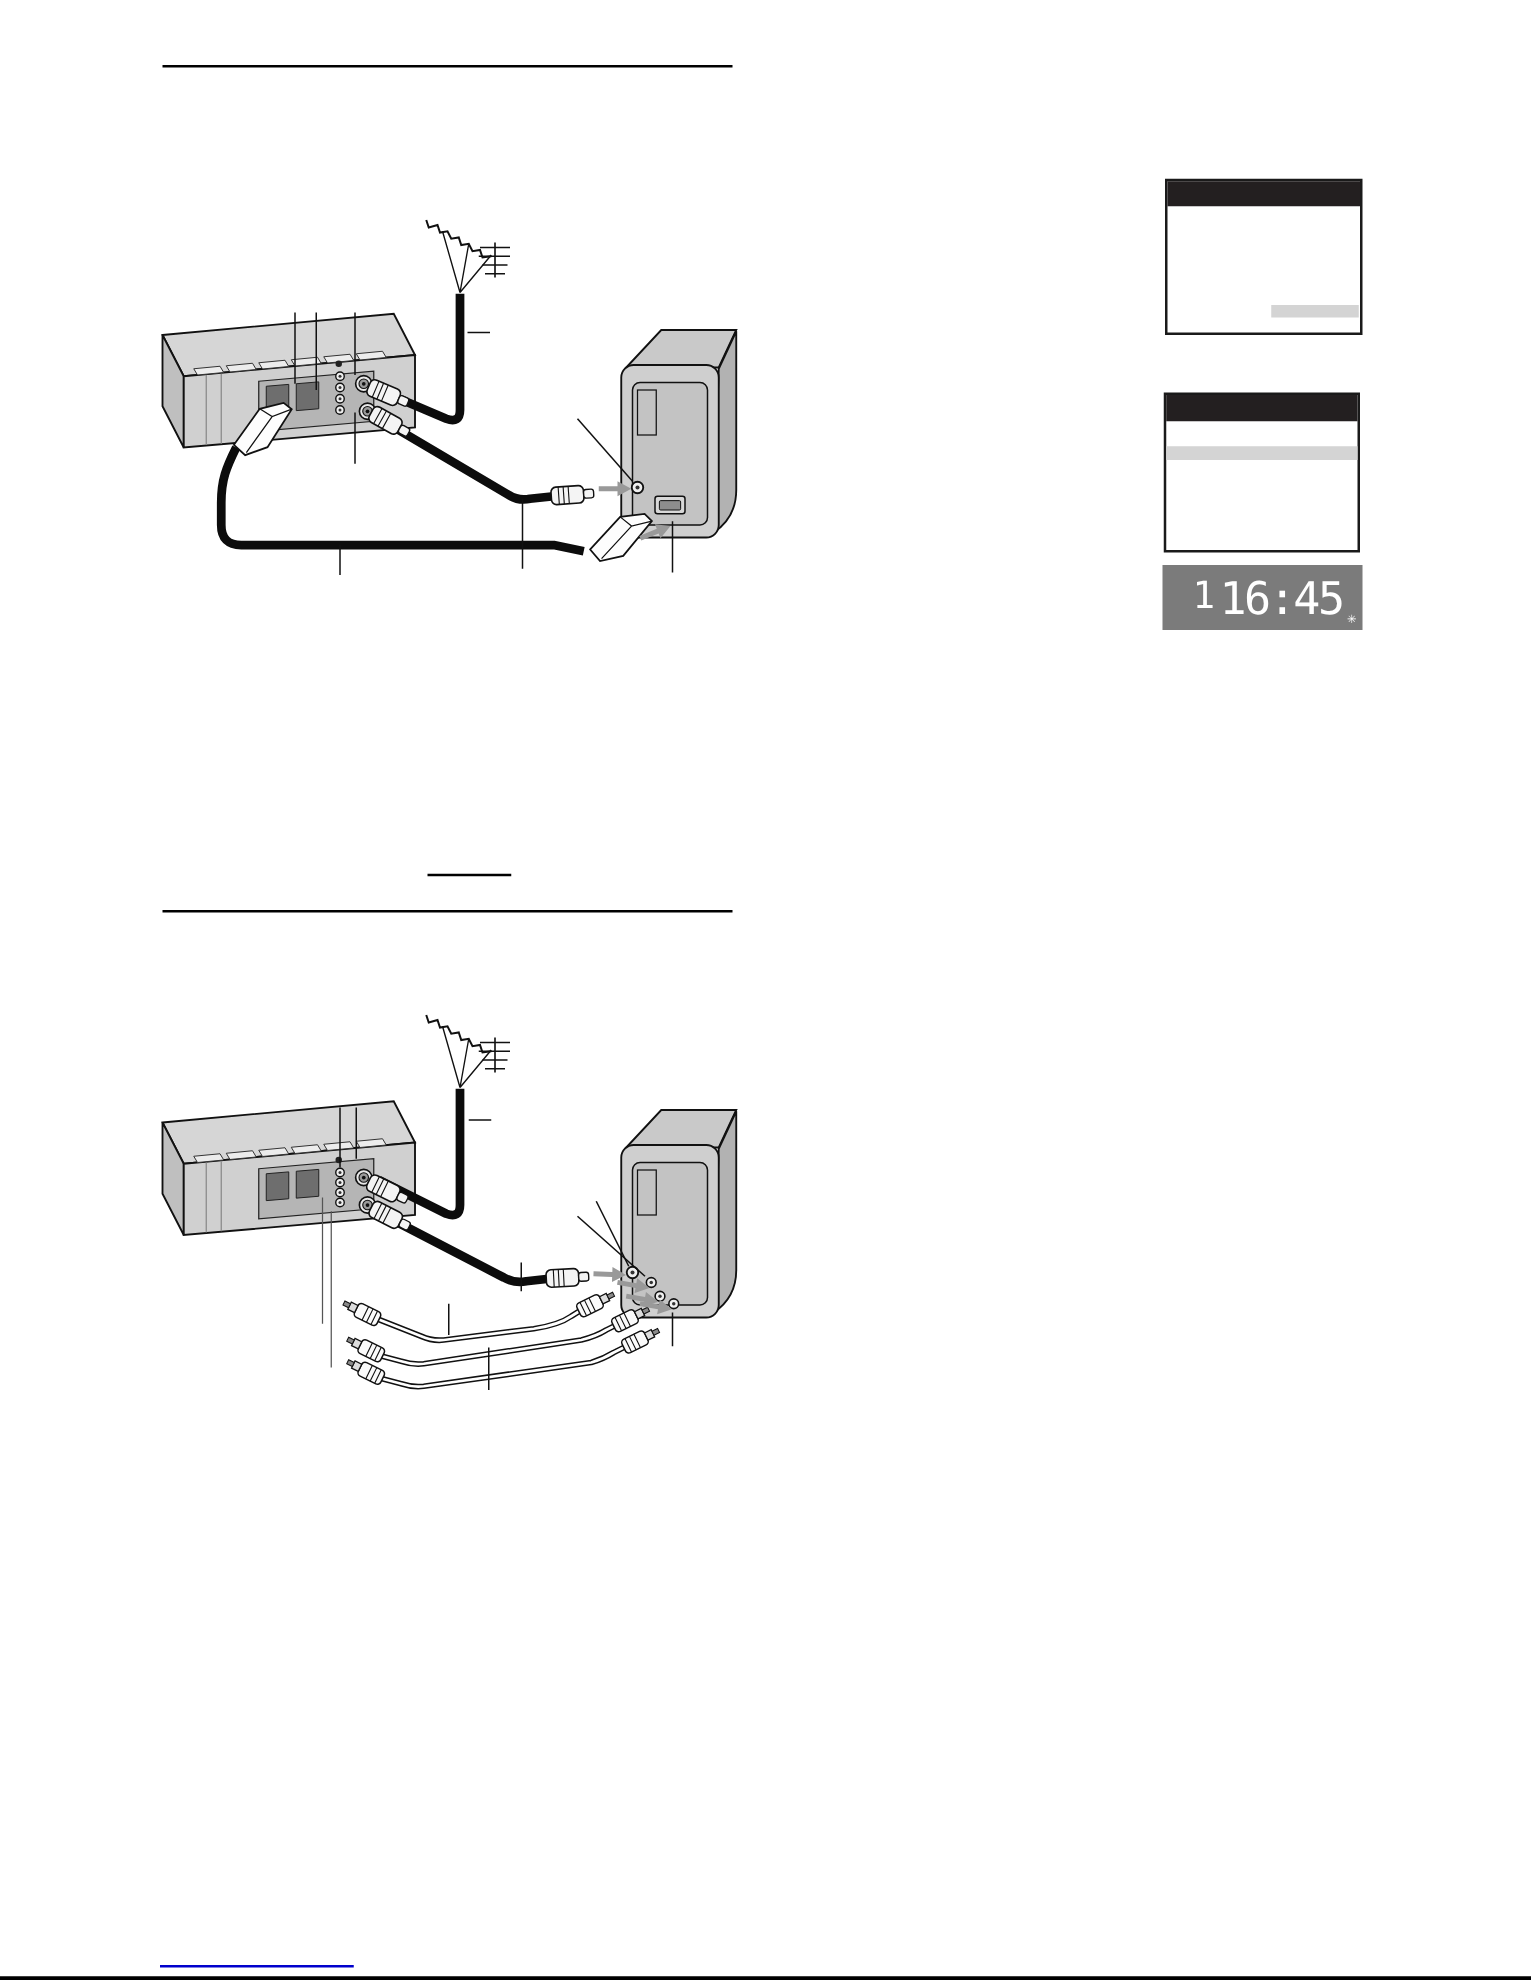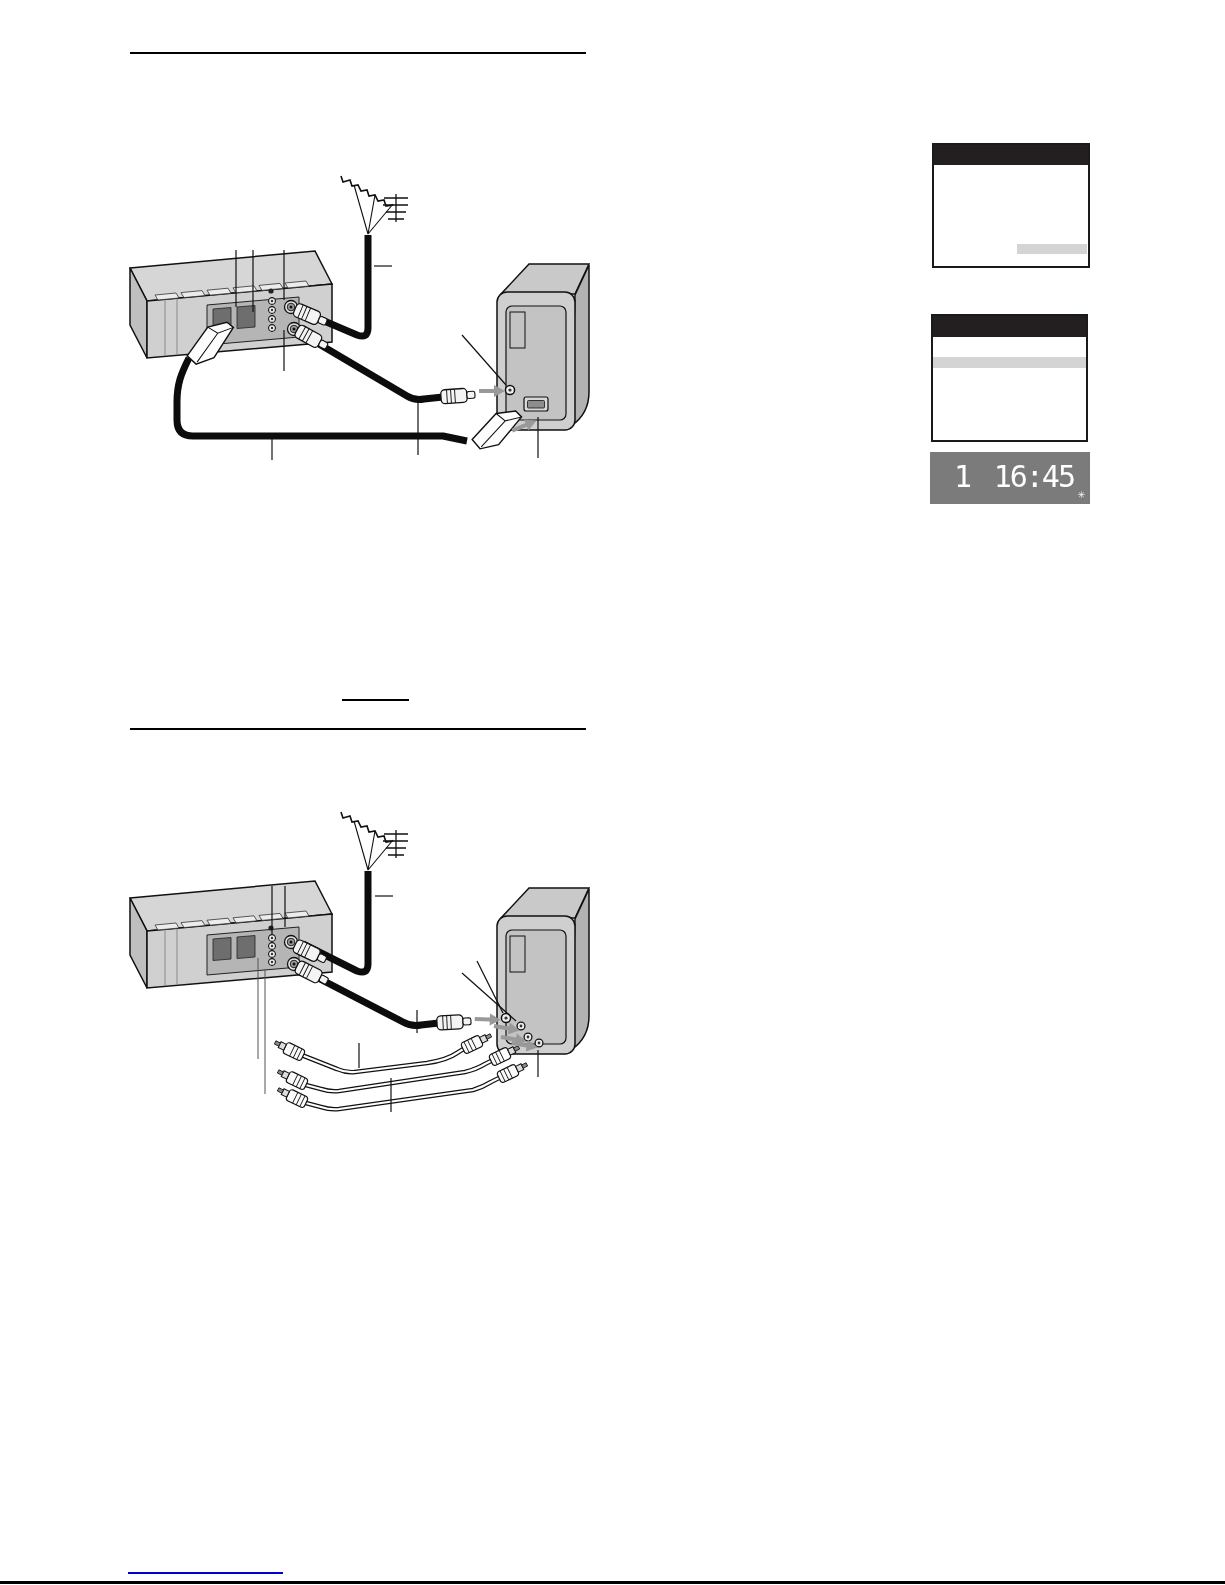--- a/index.html
+++ b/index.html
@@ -7,21 +7,21 @@
         font-family:"Liberation Sans", sans-serif;}
   .hrule{position:absolute;background:#000000;}
   .diag{position:absolute;}
   
   .screen{position:absolute;background:#ffffff;border:2px solid #1a1a1a;box-sizing:border-box;}
   .screen-header{position:absolute;left:0;top:0;width:100%;height:20px;background:#231f20;}
   .hl-bar{position:absolute;background:#d4d4d4;}
   
   .display{position:absolute;background:#7b7b7b;font-family:"DejaVu Sans Mono", monospace;color:#ffffff;}
   .disp-prog{position:absolute;left:24px;top:10px;font-size:30px;line-height:1;}
-  .disp-time{position:absolute;right:16px;top:10px;font-size:30px;line-height:1;letter-spacing:-2px;}
+  .disp-time{position:absolute;right:16px;top:10px;font-size:36px;line-height:1;letter-spacing:-2px;}
   .disp-blink{position:absolute;right:5px;bottom:4px;font-size:12px;line-height:1;}
   .blue-line{position:absolute;background:#0000cc;height:2px;}
 </style>
 </head>
 <body>
 
 <div class="page">
 
   <div class="hrule" style="left:130px;top:52px;width:456px;height:2px;"></div>
 

